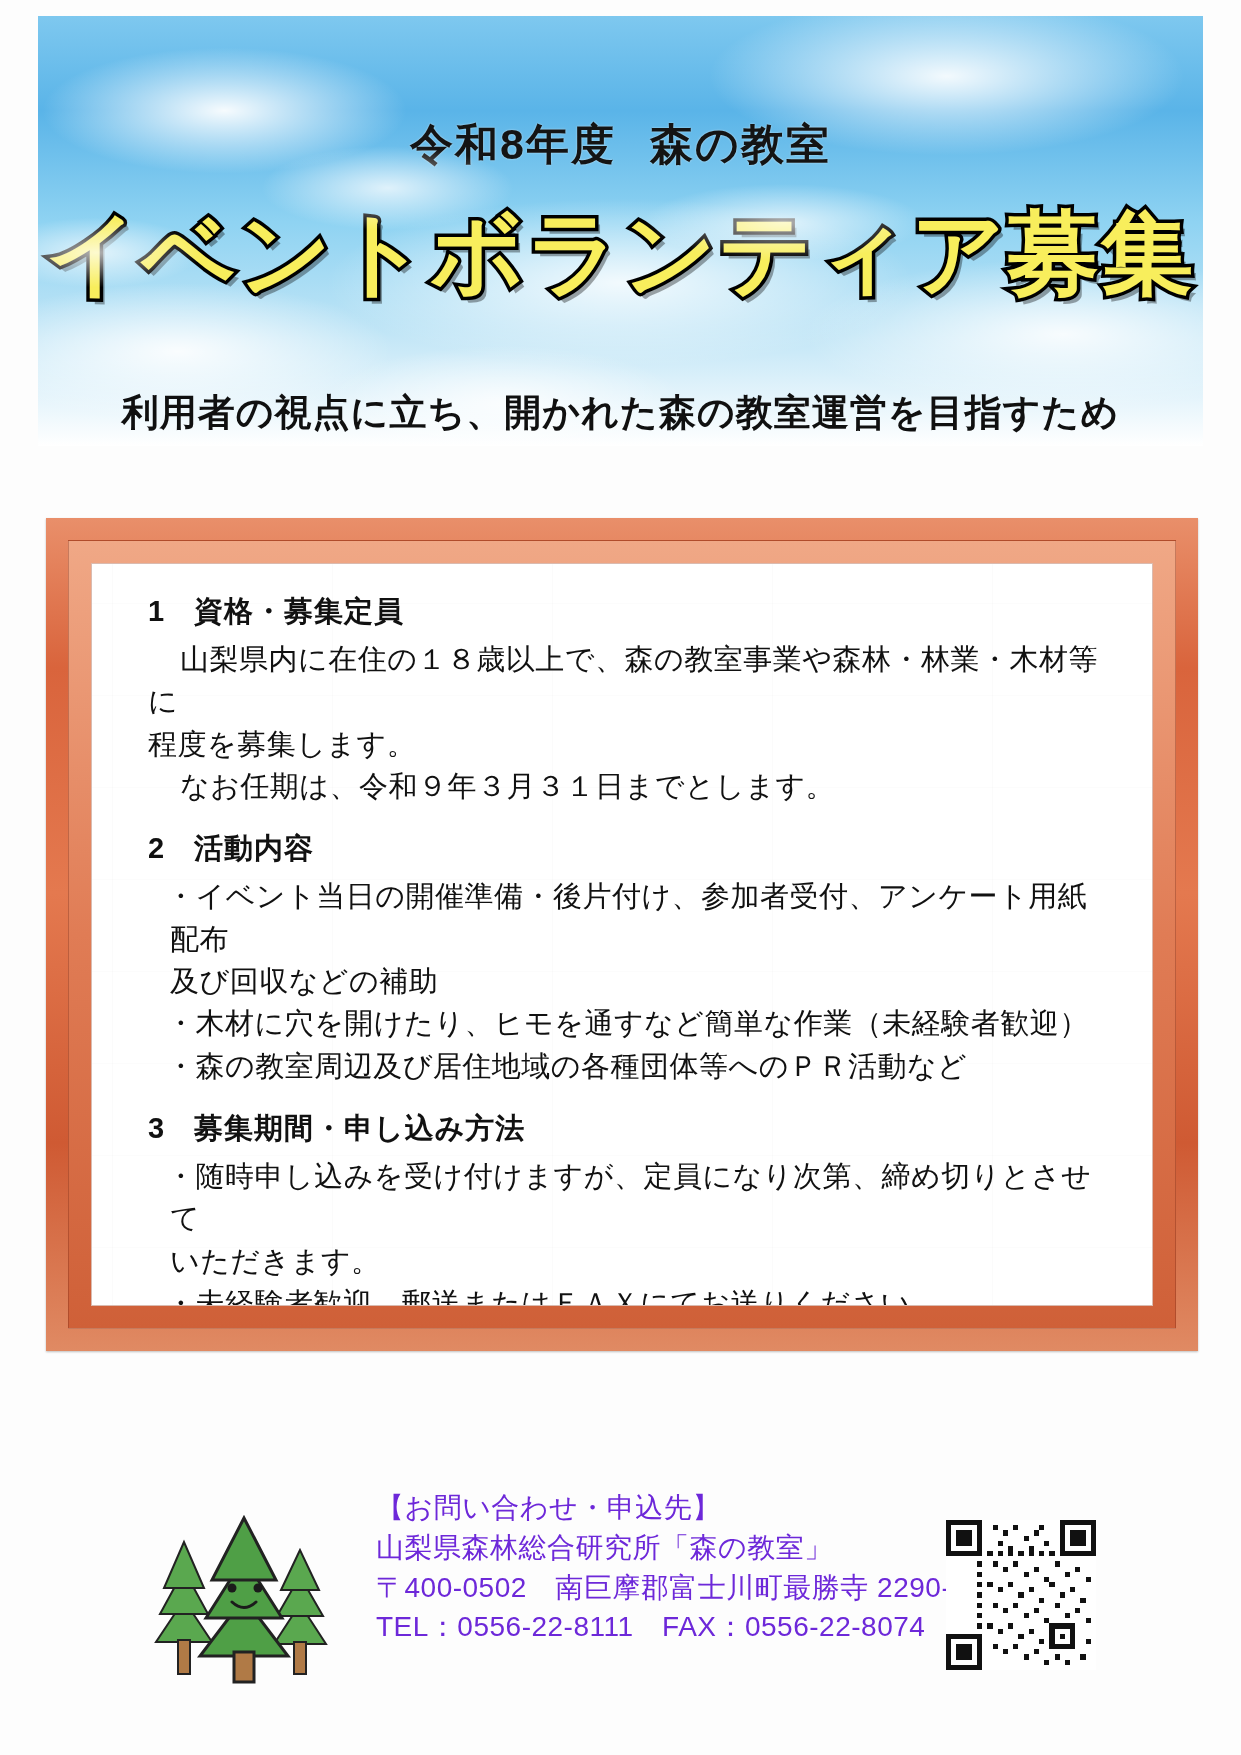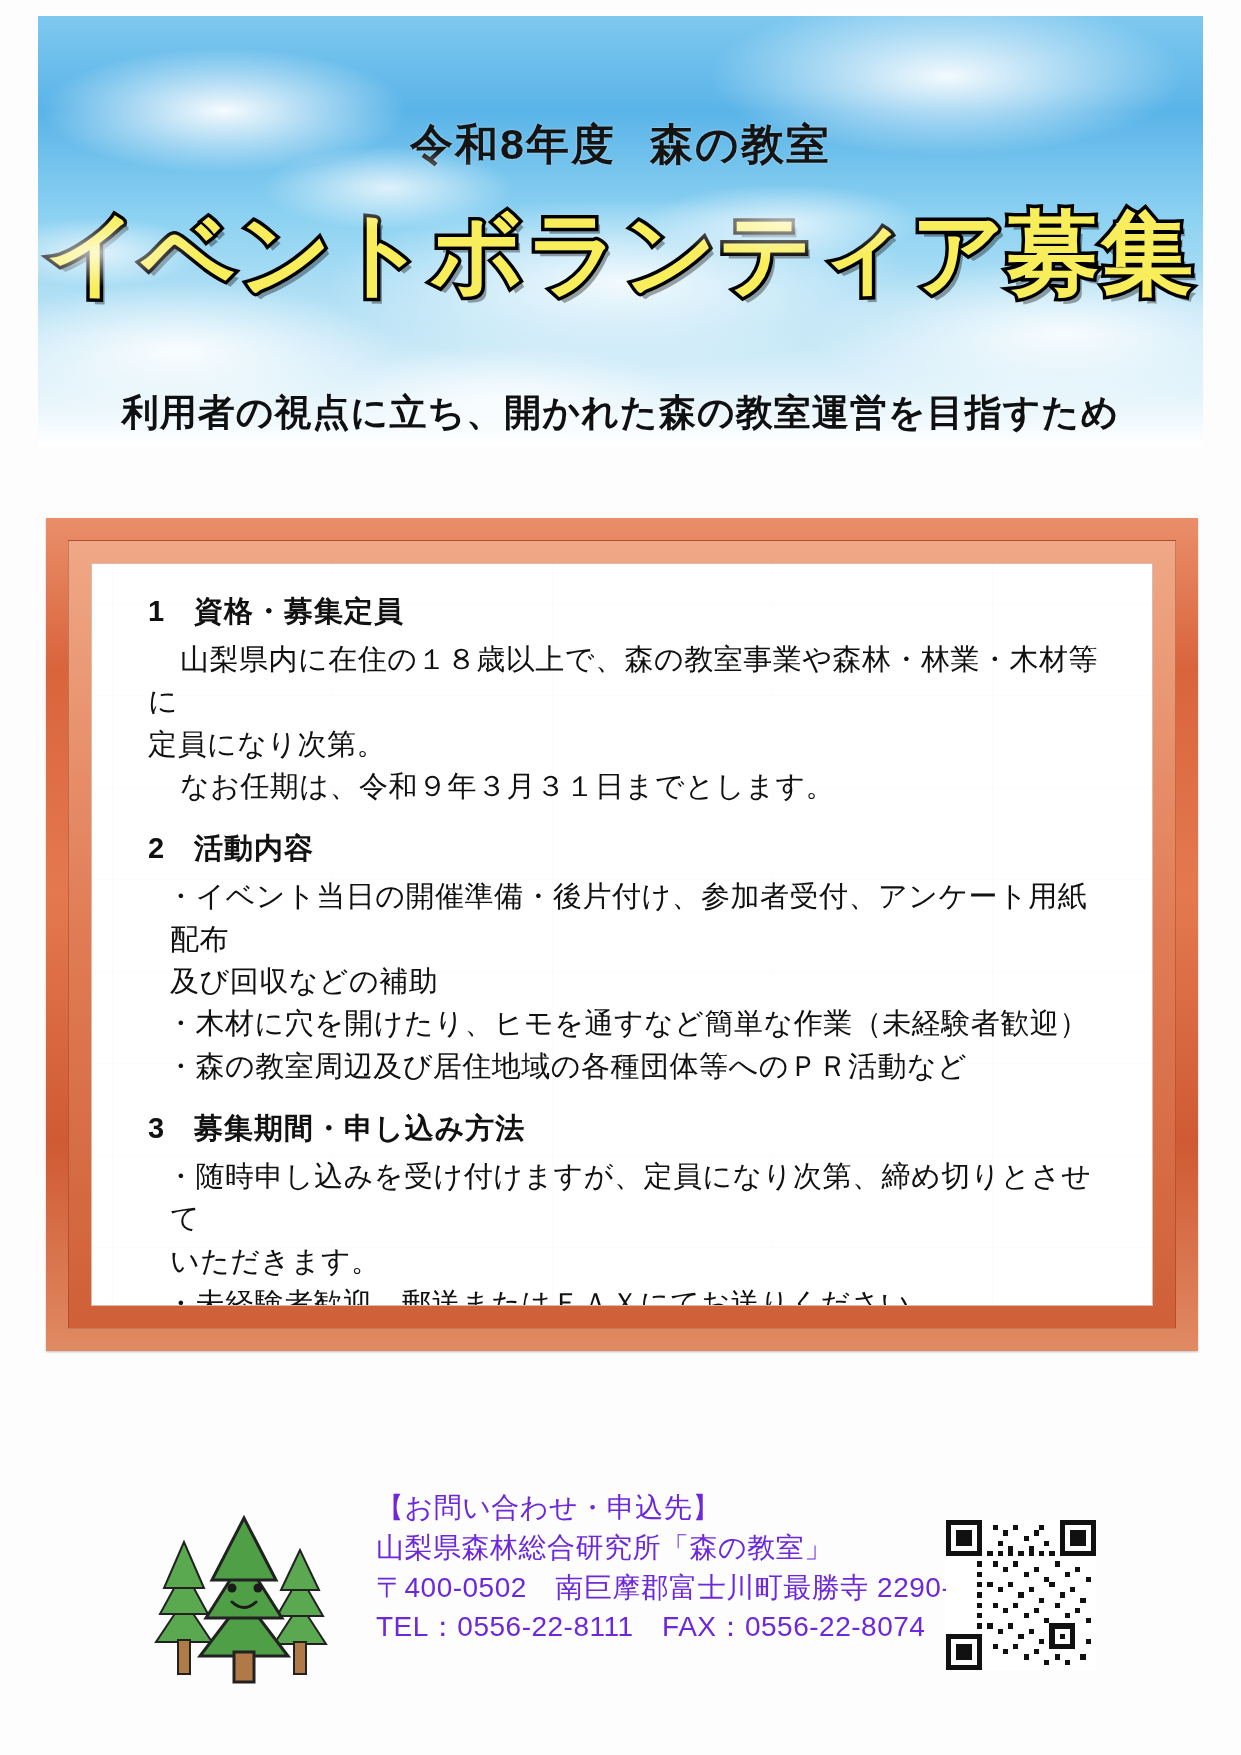--- a/index.html
+++ b/index.html
@@ -150,21 +150,21 @@
       <div class="frame-inner">
         <div class="ghost"></div>
 
         <div class="body-content">
 
           <div class="sec">
             <div class="sec-title">
               <span class="num">1</span><span>資格・募集定員</span>
             </div>
             <div class="para indent">山梨県内に在住の１８歳以上で、森の教室事業や森林・林業・木材等に</div>
-            <div class="para">定員になり次第。</div>
+            <div class="para">程度を募集します。</div>
             <div class="para indent">なお任期は、令和９年３月３１日までとします。</div>
           </div>
 
           <div class="sec">
             <div class="sec-title">
               <span class="num">2</span><span>活動内容</span>
             </div>
             <div class="bullet">・イベント当日の開催準備・後片付け、参加者受付、アンケート用紙配布</div>
             <div class="bullet cont">及び回収などの補助</div>
             <div class="bullet">・木材に穴を開けたり、ヒモを通すなど簡単な作業（未経験者歓迎）</div>

